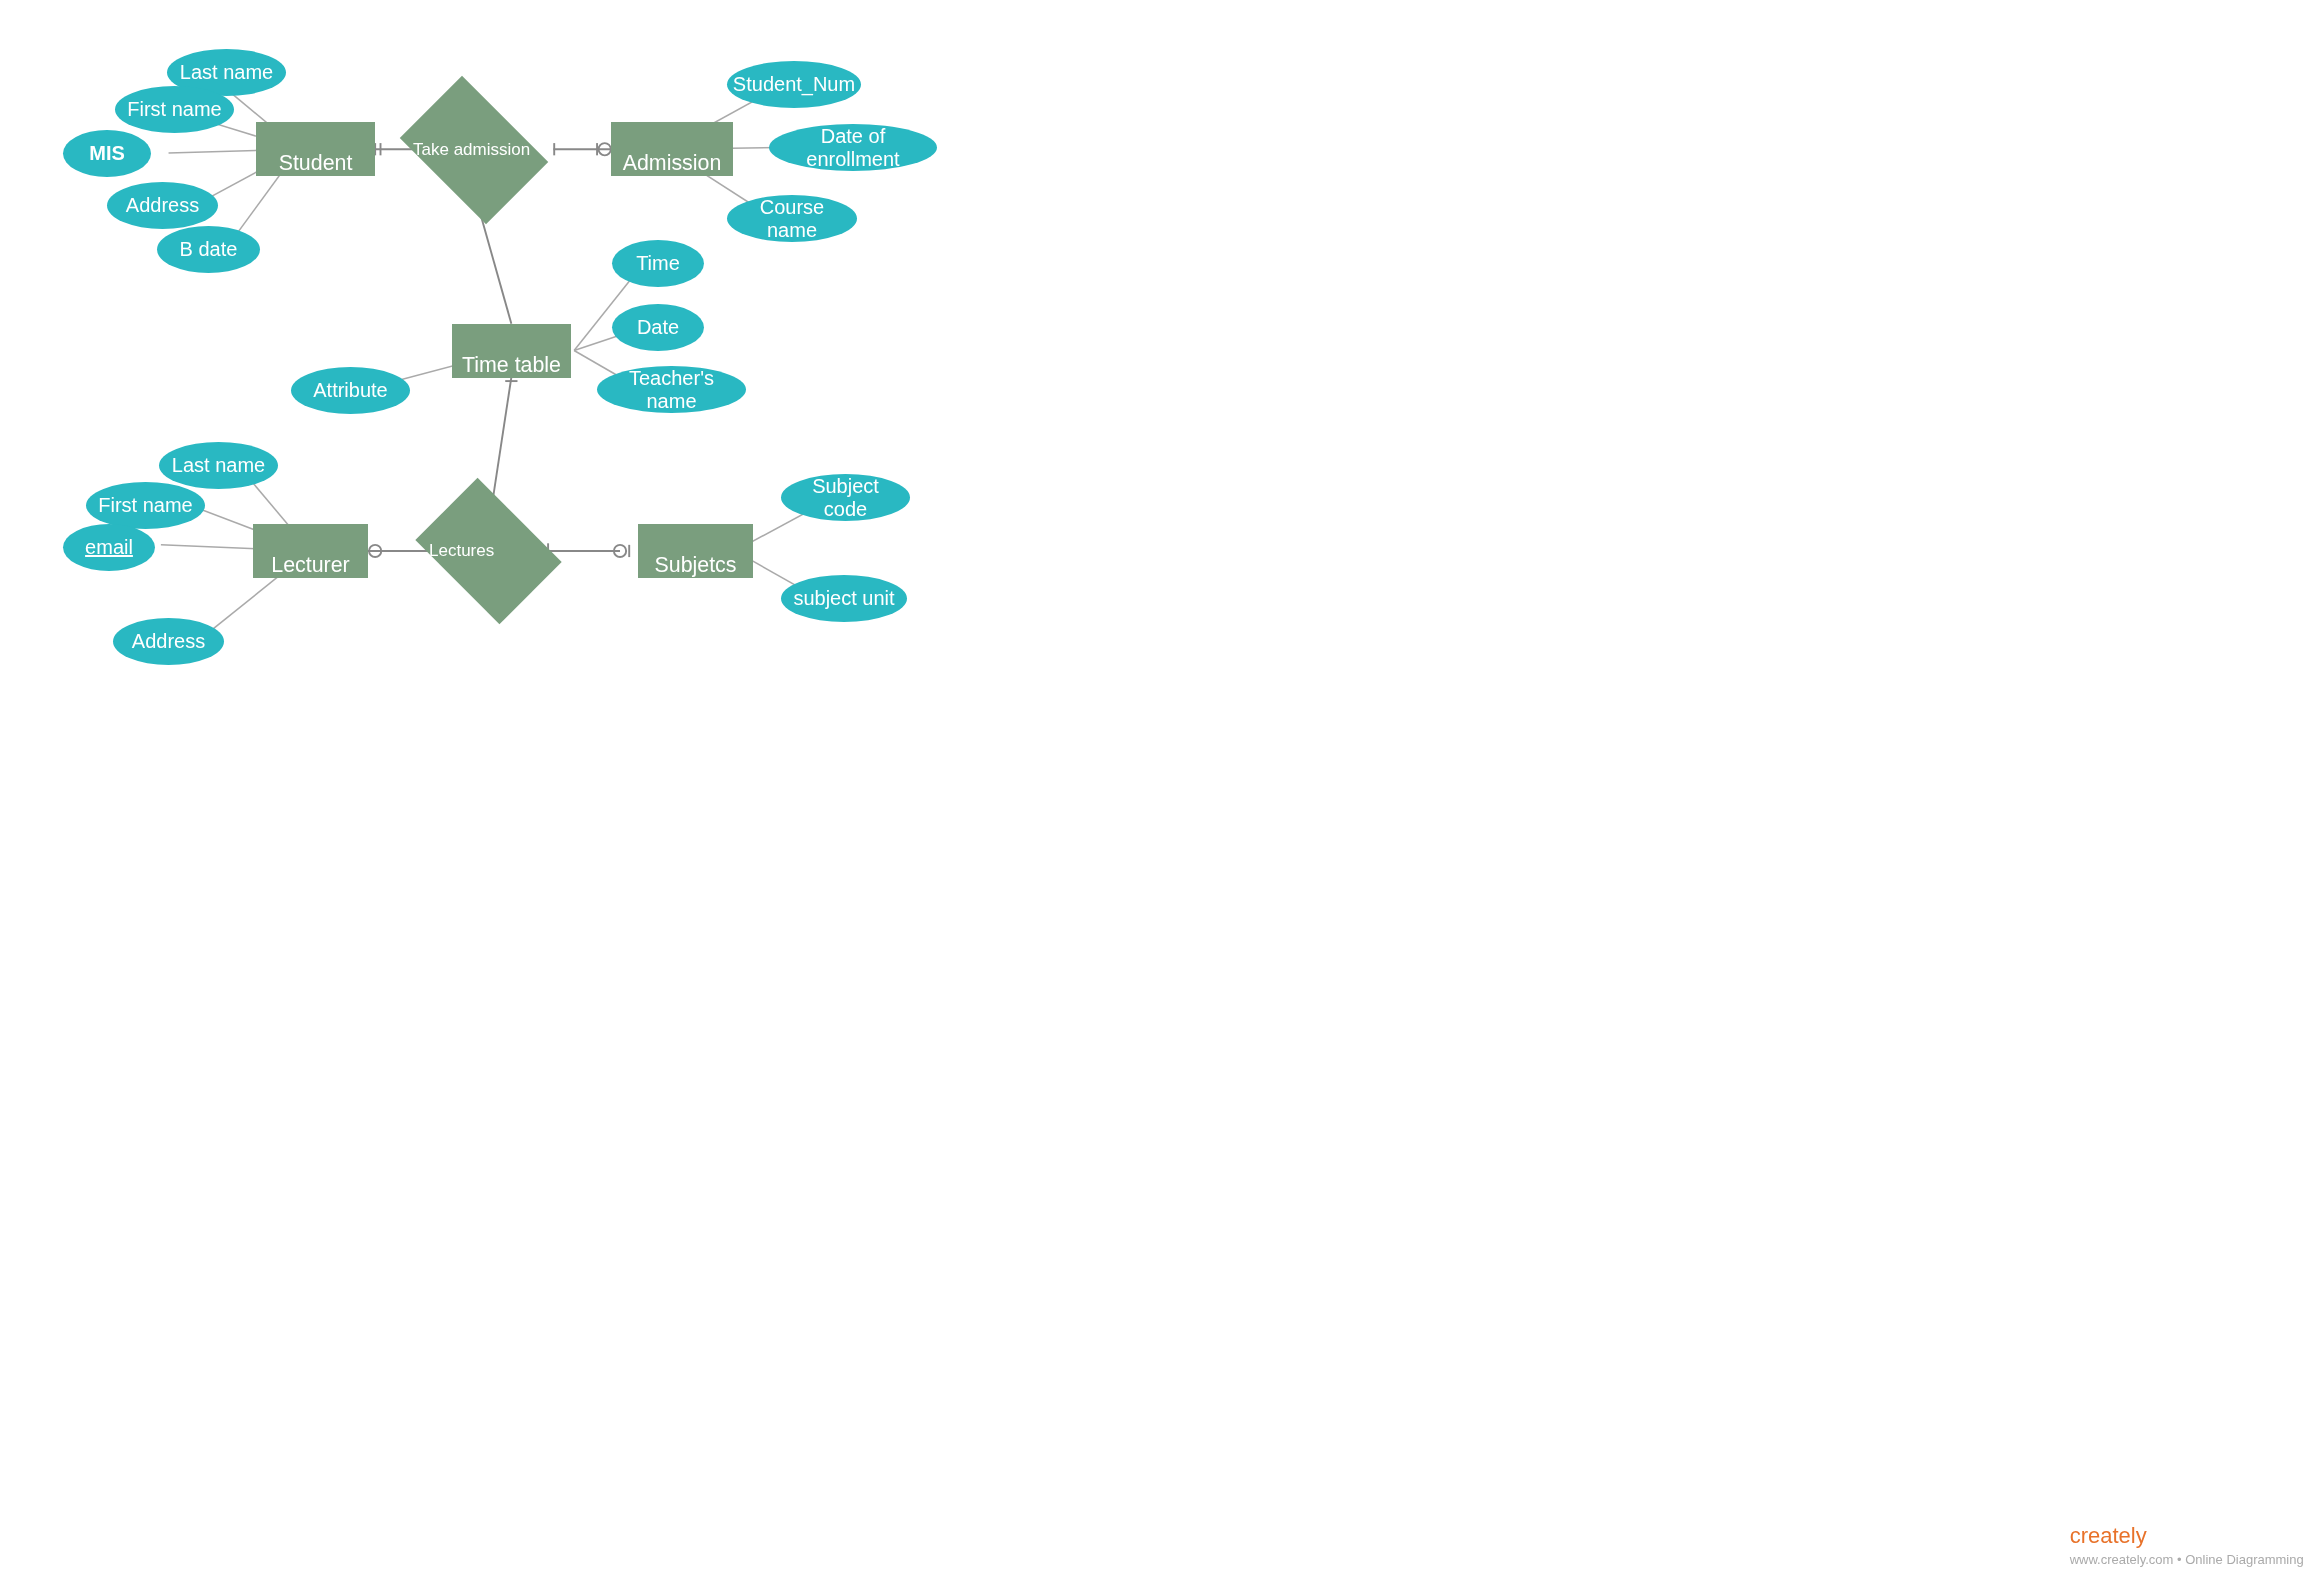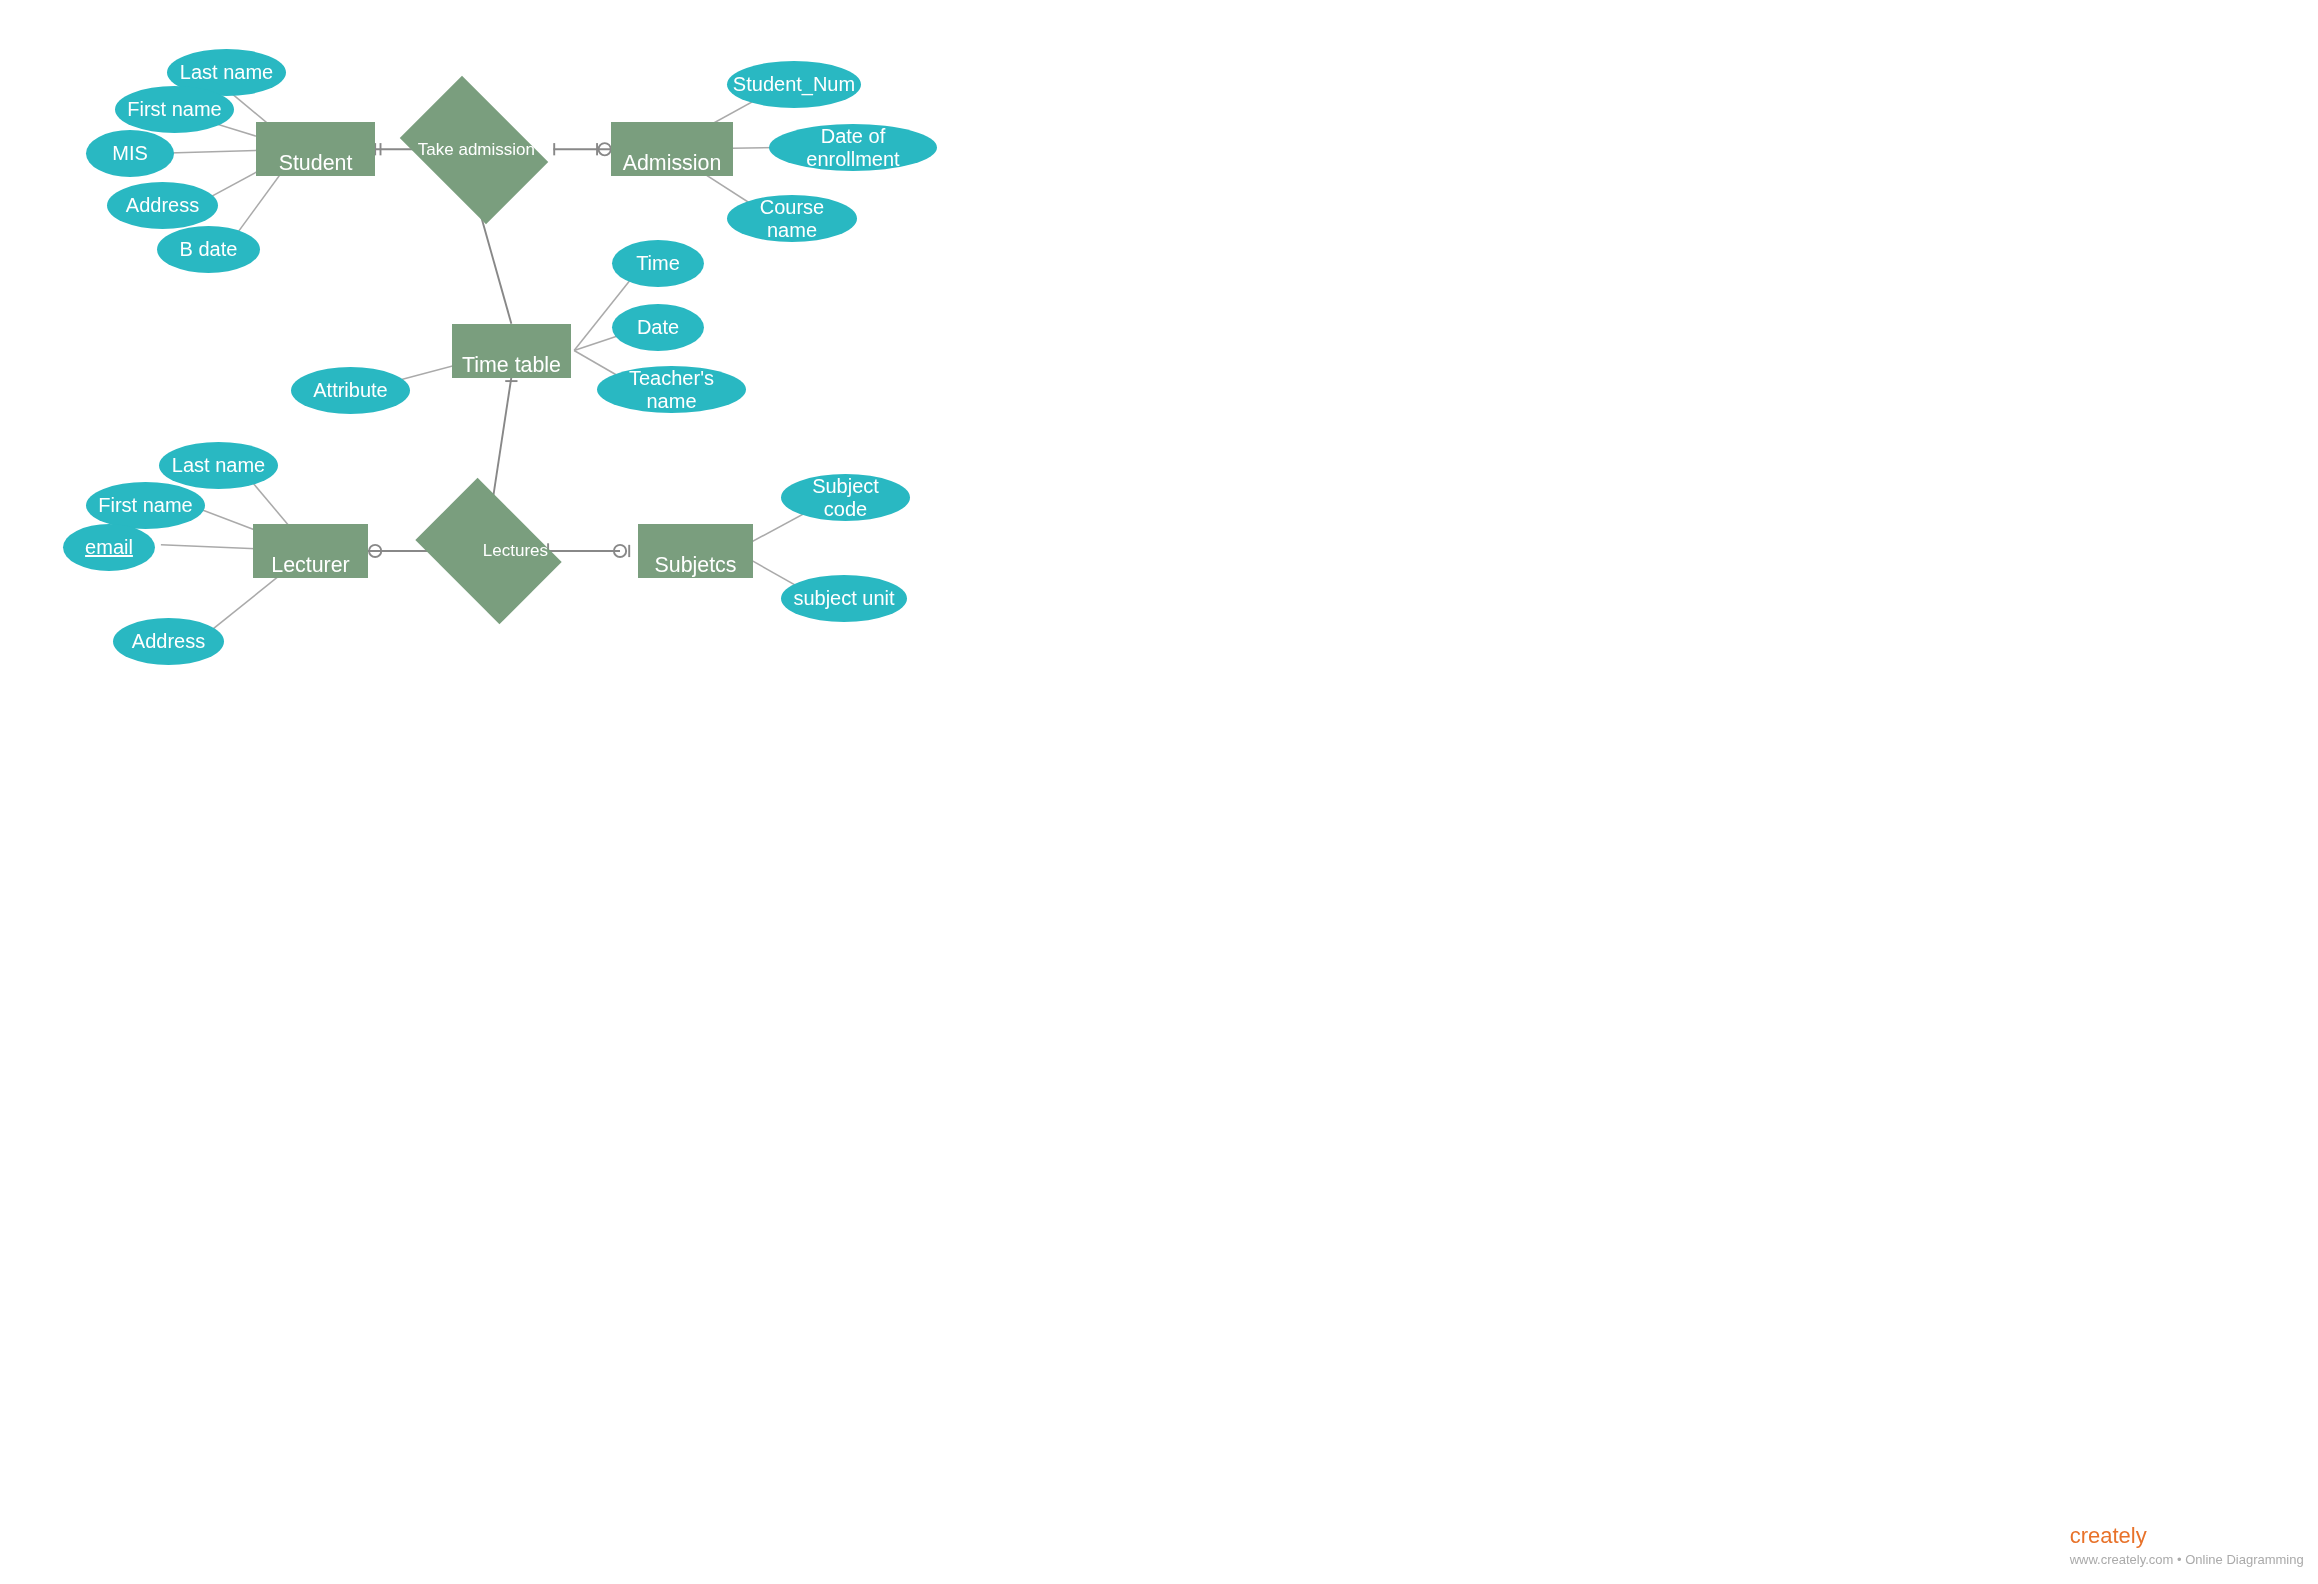--- a/index.html
+++ b/index.html
@@ -38,21 +38,21 @@
       justify-content: center;
       color: white;
       font-size: 21.4px;
       font-weight: 500;
       text-align: center;
     }
     .diamond-entity {
       position: absolute;
       display: flex;
       align-items: center;
-      justify-content: flex-end;
+      justify-content: flex-start;
     }
     .diamond-inner {
       width: 100%;
       height: 100%;
       background: #7a9e7e;
       transform: rotate(45deg);
       position: absolute;
     }
     .diamond-text {
       position: relative;
@@ -168,21 +168,21 @@
 <div class="rect-entity" style="left:620px; top:524px; width:115px; height:54px;margin-left:18px;">
   <span>Subjetcs</span>
 </div>
 
 <div class="ellipse-label" style="left:167px; top:49px; width:119px; height:47px;">
   <span>Last name</span>
 </div>
 <div class="ellipse-label" style="left:115px; top:86px; width:119px; height:47px;">
   <span>First name</span>
 </div>
-<div class="ellipse-label" style="left:86px; top:130px; width:88px; height:47px;">
+<div class="ellipse-label" style="left:63px; top:130px; width:88px; height:47px;font-weight:bold;">
   <span>MIS</span>
 </div>
 <div class="ellipse-label" style="left:107px; top:182px; width:111px; height:47px;">
   <span>Address</span>
 </div>
 <div class="ellipse-label" style="left:157px; top:226px; width:103px; height:47px;">
   <span>B date</span>
 </div>
 
 <div class="ellipse-label" style="left:727px; top:61px; width:134px; height:47px;">

